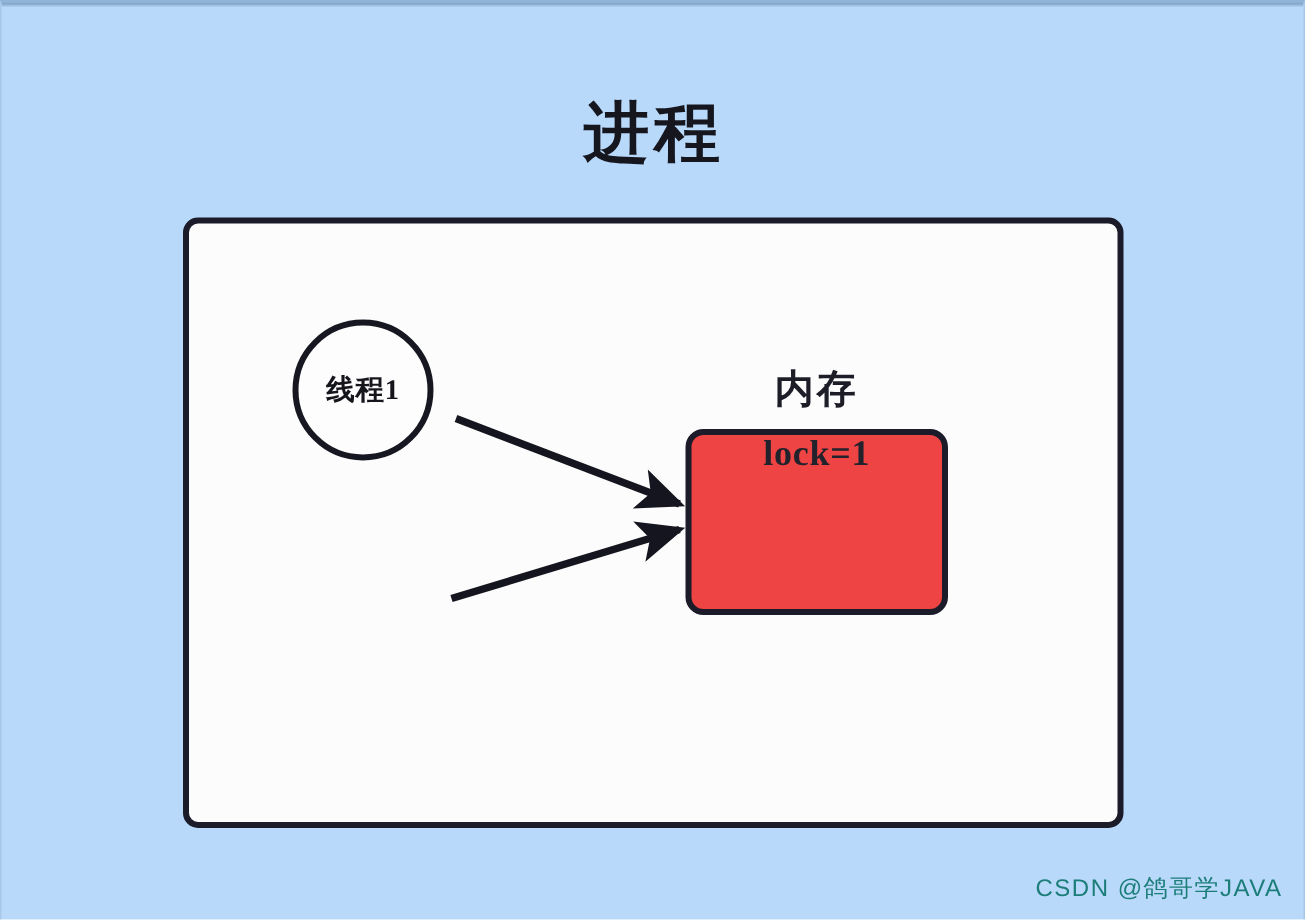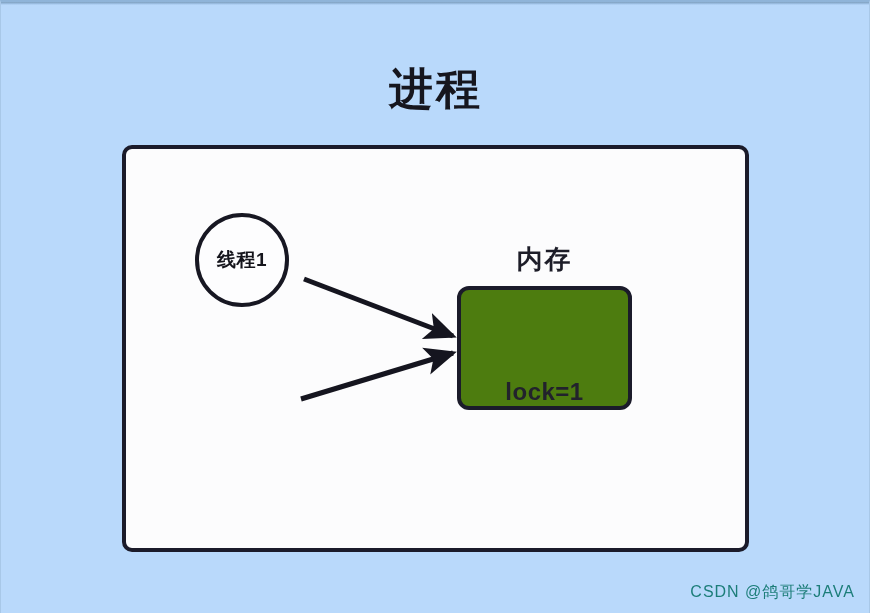--- a/index.html
+++ b/index.html
@@ -64,20 +64,21 @@
     display: flex;
     align-items: center;
     justify-content: center;
   }
   .thread-circle .thread-label {
     font-size: 19px;
     font-weight: 700;
     color: #15151c;
     letter-spacing: 0.5px;
     white-space: nowrap;
+    font-family: Liberation Serif, serif;
   }
   #thread-1 { left: 194px; top: 211px; }
   #thread-2 { left: 194px; top: 357px; }
 
   .memory-label {
     position: absolute;
     left: 456px;
     top: 240px;
     width: 175px;
     text-align: center;
@@ -86,27 +87,28 @@
     color: #1d1d28;
     letter-spacing: 2px;
     white-space: nowrap;
   }
   .memory-box {
     position: absolute;
     left: 456px;
     top: 284px;
     width: 175px;
     height: 124px;
-    background: #4d7c0f;
+    background: #ef4444;
     border: 4px solid #1b1b2a;
     border-radius: 12px;
     box-sizing: border-box;
     display: flex;
-    align-items: flex-end;
+    align-items: flex-start;
     justify-content: center;
+    font-family: Liberation Serif, serif;
   }
   .memory-box .lock-value {
     font-size: 24px;
     font-weight: 600;
     color: #22222c;
     letter-spacing: 0.5px;
     white-space: nowrap;
   }
   .arrows-layer {
     position: absolute;

